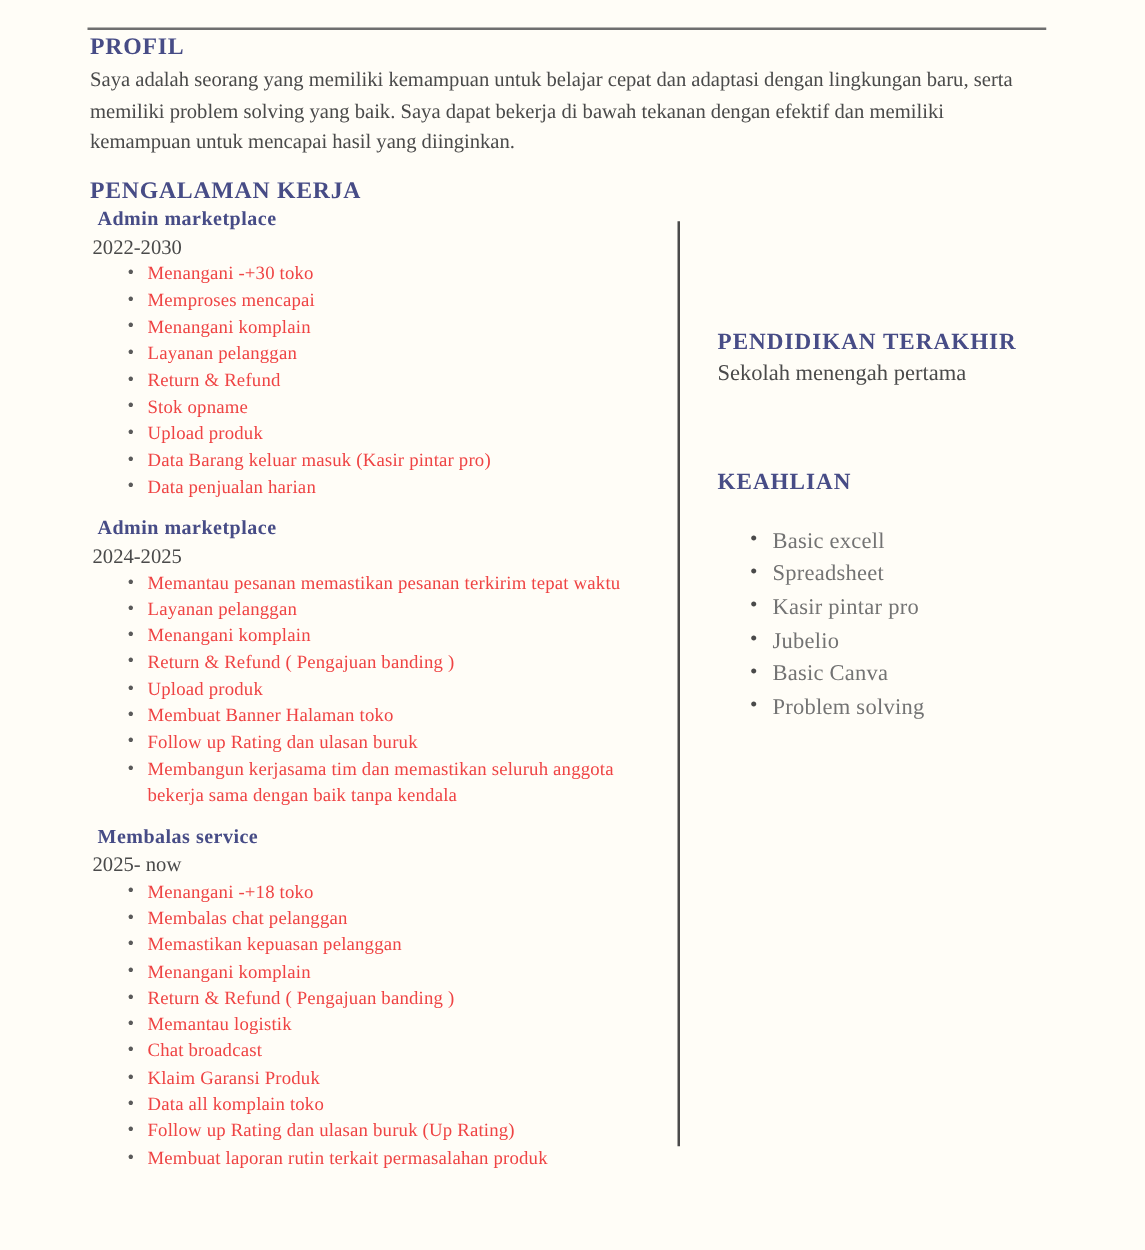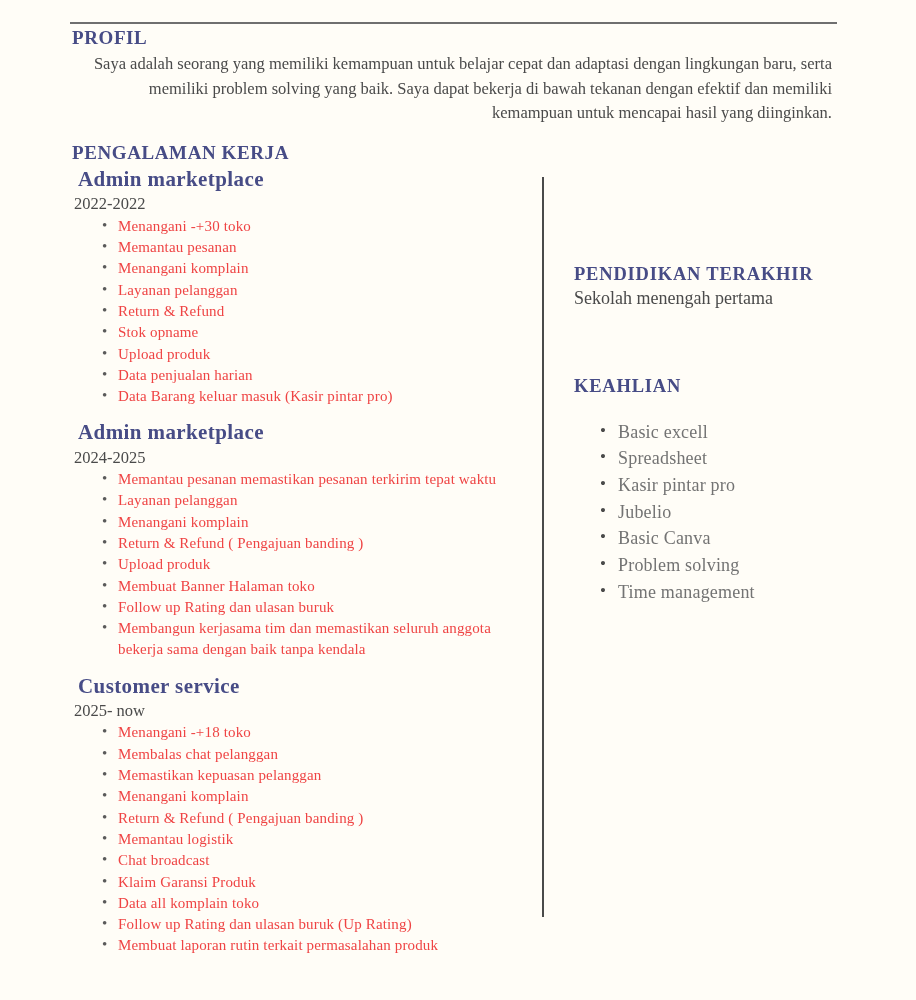--- a/index.html
+++ b/index.html
@@ -69,30 +69,30 @@
     margin-top: 16px;
     margin-bottom: 0px;
   }
 
   .profile-text {
     color: #4a4a4a;
     font-size: 16.5px;
     line-height: 1.48;
     margin: 0;
     width: 760px;
-    text-align: right;
+    text-align: left;
   }
 
   .job {
     margin-top: 2px;
   }
   .job-title {
     color: #474c86;
     font-weight: bold;
-    font-size: 21px;
+    font-size: 16px;
     letter-spacing: 0.4px;
     margin: 0 0 1px 6px;
     line-height: 1.25;
   }
   .job-dates {
     color: #4a4a4a;
     font-size: 16.5px;
     margin: 0 0 1px 2px;
     line-height: 1.3;
   }
@@ -178,31 +178,31 @@
   <div class="left-col">
 
     <div class="section-title profil">PROFIL</div>
 
     <p class="profile-text">Saya adalah seorang yang memiliki kemampuan untuk belajar cepat dan adaptasi dengan lingkungan baru, serta memiliki problem solving yang baik. Saya dapat bekerja di bawah tekanan dengan efektif dan memiliki kemampuan untuk mencapai hasil yang diinginkan.</p>
 
     <div class="section-title pengalaman">PENGALAMAN KERJA</div>
 
     <div class="job">
       <div class="job-title">Admin marketplace</div>
-      <div class="job-dates">2022-2022</div>
+      <div class="job-dates">2022-2030</div>
       <ul class="bullets">
           <li>Menangani -+30 toko</li>
-          <li>Memantau pesanan</li>
+          <li>Memproses mencapai</li>
           <li>Menangani komplain</li>
           <li>Layanan pelanggan</li>
           <li>Return &amp; Refund</li>
           <li>Stok opname</li>
           <li>Upload produk</li>
+          <li>Data Barang keluar masuk (Kasir pintar pro)</li>
           <li>Data penjualan harian</li>
-          <li>Data Barang keluar masuk (Kasir pintar pro)</li>
         </ul>
     </div>
 
     <div class="job-spacer"></div>
 
     <div class="job">
       <div class="job-title">Admin marketplace</div>
       <div class="job-dates">2024-2025</div>
       <ul class="bullets">
           <li>Memantau pesanan memastikan pesanan terkirim tepat waktu</li>
@@ -212,21 +212,21 @@
           <li>Upload produk</li>
           <li>Membuat Banner Halaman toko</li>
           <li>Follow up Rating dan ulasan buruk</li>
           <li>Membangun kerjasama tim dan memastikan seluruh anggota bekerja sama dengan baik tanpa kendala</li>
         </ul>
     </div>
 
     <div class="job-spacer"></div>
 
     <div class="job">
-      <div class="job-title">Customer service</div>
+      <div class="job-title">Membalas service</div>
       <div class="job-dates">2025- now</div>
       <ul class="bullets">
           <li>Menangani -+18 toko</li>
           <li>Membalas chat pelanggan</li>
           <li>Memastikan kepuasan pelanggan</li>
           <li>Menangani komplain</li>
           <li>Return &amp; Refund ( Pengajuan banding )</li>
           <li>Memantau logistik</li>
           <li>Chat broadcast</li>
           <li>Klaim Garansi Produk</li>
@@ -245,19 +245,18 @@
 
     <div class="skills-block">
       <div class="right-title">KEAHLIAN</div>
       <ul class="skills">
           <li>Basic excell</li>
           <li>Spreadsheet</li>
           <li>Kasir pintar pro</li>
           <li>Jubelio</li>
           <li>Basic Canva</li>
           <li>Problem solving</li>
-          <li>Time management</li>
         </ul>
     </div>
 
   </div>
 
 </div>
 
 </body></html>

